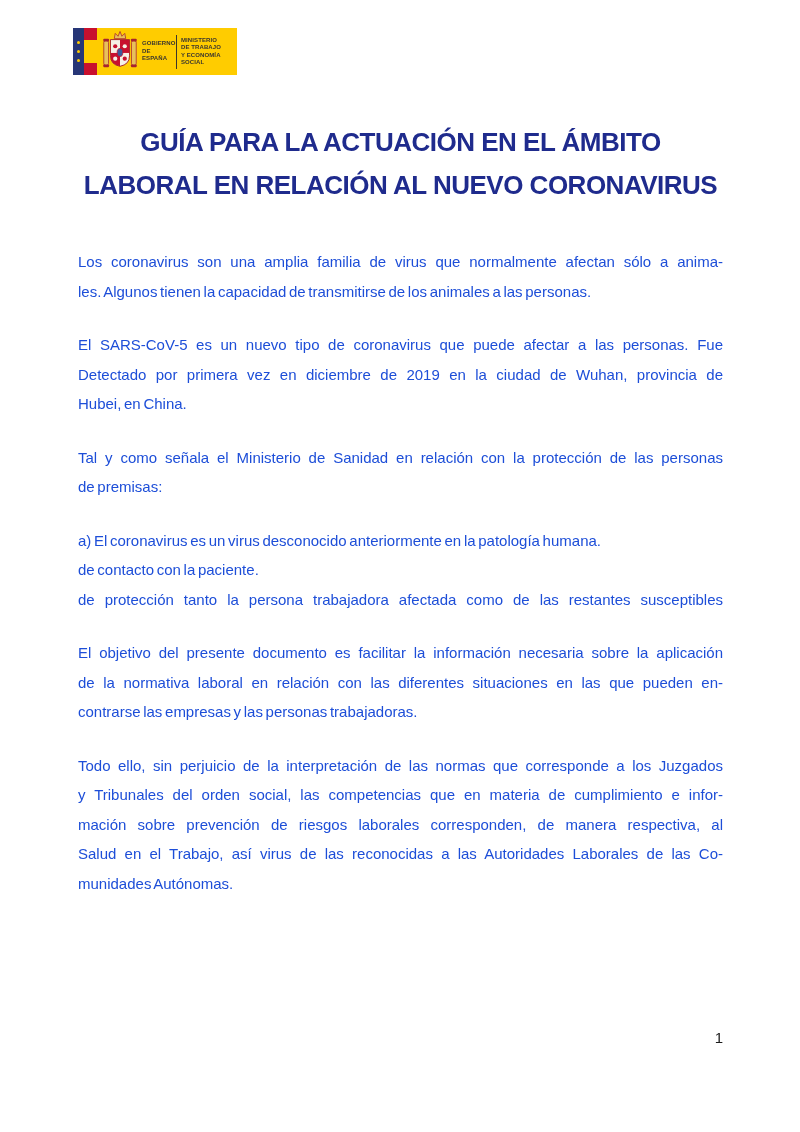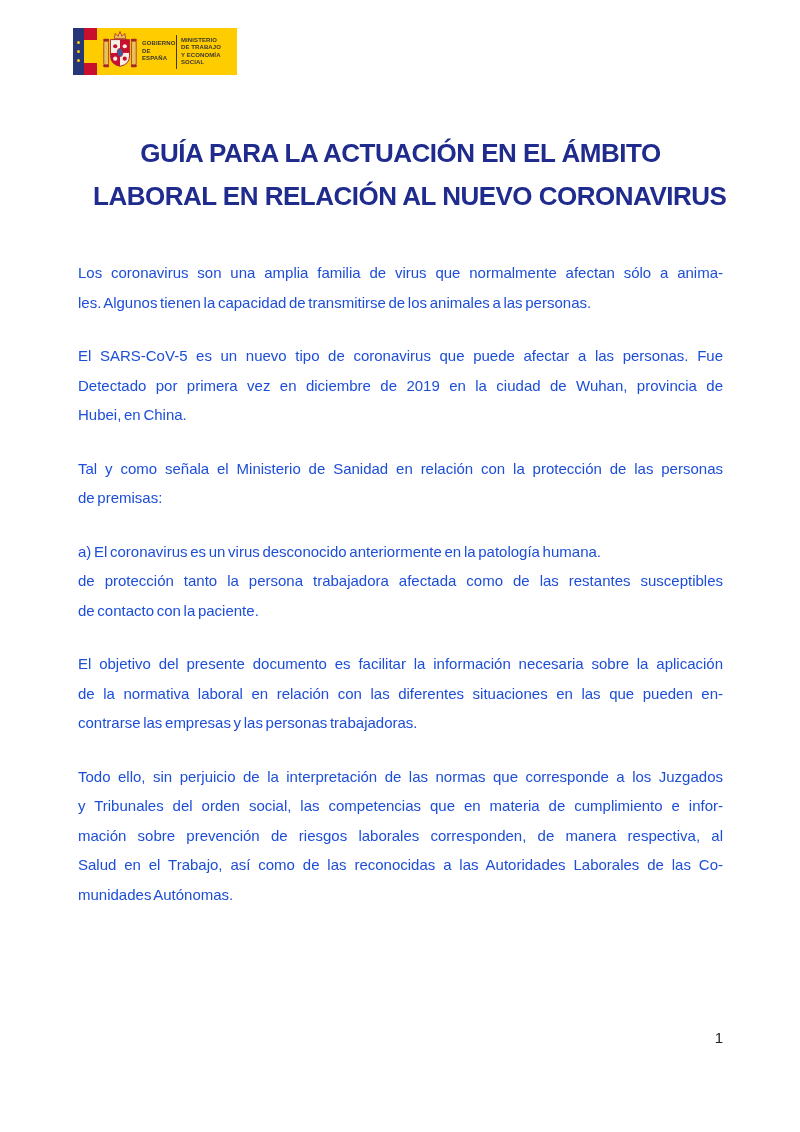--- a/index.html
+++ b/index.html
@@ -20,21 +20,21 @@
   .logo-text { display: flex; flex-direction: column; justify-content: center;
                font-weight: bold; font-size: 6px; line-height: 7.5px; color: #3B362E;
                letter-spacing: 0.1px; text-transform: uppercase; }
   .gov-text { width: 33px; }
   .logo-divider { width: 1px; background: #3B362E; align-self: center; height: 34px;
                   margin: 0 4px 0 1px; }
   .min-text { flex: 1; }
 
   
   .content { position: absolute; left: 78px; top: 117px; width: 645px; }
-  .doc-title { margin: 15px; font-size: 26px; line-height: 43px; font-weight: bold;
+  .doc-title { margin: 4px; font-size: 26px; line-height: 43px; font-weight: bold;
                letter-spacing: -0.5px; text-align: center; color: #1F2B8D; }
   .doc-title .title-line { white-space: nowrap; }
 
   
   .doc-body { margin-top: 40px; color: #1d4ed8; }
   .para { margin: 24px 0 0 0; }
   .para:first-child, .para.tight { margin-top: 0; }
   .line { font-size: 15px; line-height: 29.5px; height: 29.5px; word-spacing: -1.5px;
           text-align: justify; text-align-last: justify; white-space: normal; }
   .line.last { text-align-last: left; }
@@ -113,33 +113,33 @@
           <div class="line last">Hubei, en China.</div>
         </div>
         <div class="para">
           <div class="line">Tal y como señala el Ministerio de Sanidad en relación con la protección de las personas</div>
           <div class="line last">de premisas:</div>
         </div>
         <div class="para">
           <div class="line last">a) El coronavirus es un virus desconocido anteriormente en la patología humana.</div>
         </div>
         <div class="para tight">
+          <div class="line last">de contacto con la paciente.</div>
           <div class="line">de protección tanto  la persona trabajadora afectada como de las restantes susceptibles</div>
-          <div class="line last">de contacto con la paciente.</div>
         </div>
         <div class="para">
           <div class="line">El objetivo del presente documento es facilitar la información necesaria sobre la aplicación</div>
           <div class="line">de la normativa laboral en relación con las diferentes situaciones en las que pueden en-</div>
           <div class="line last">contrarse las empresas y las personas trabajadoras.</div>
         </div>
         <div class="para">
           <div class="line">Todo ello, sin perjuicio de la interpretación de las normas que corresponde a los Juzgados</div>
           <div class="line">y Tribunales del orden social, las competencias que en materia de cumplimiento e infor-</div>
           <div class="line">mación sobre prevención de riesgos laborales corresponden, de manera respectiva, al</div>
-          <div class="line">Salud en el Trabajo, así como de las reconocidas a las Autoridades Laborales de las Co-</div>
+          <div class="line">Salud en el Trabajo, así virus de las reconocidas a las Autoridades Laborales de las Co-</div>
           <div class="line last">munidades Autónomas.</div>
         </div>
       </main>
   </div>
 
   <footer class="page-footer">1</footer>
 
 </div>
 
 </body></html>

